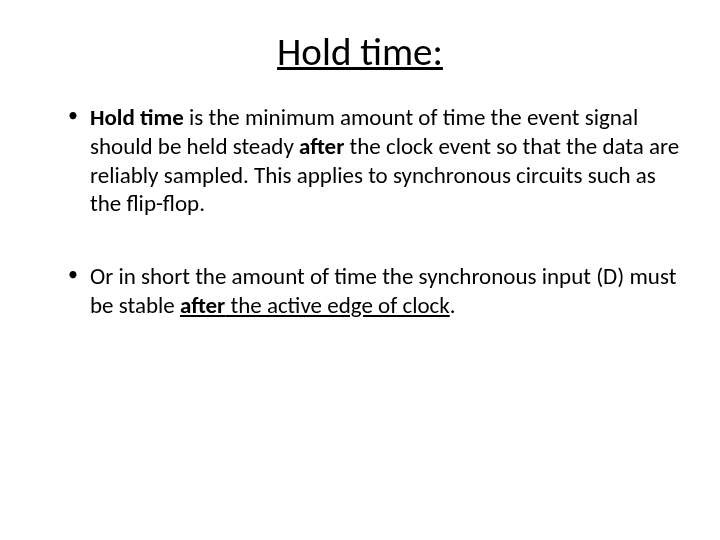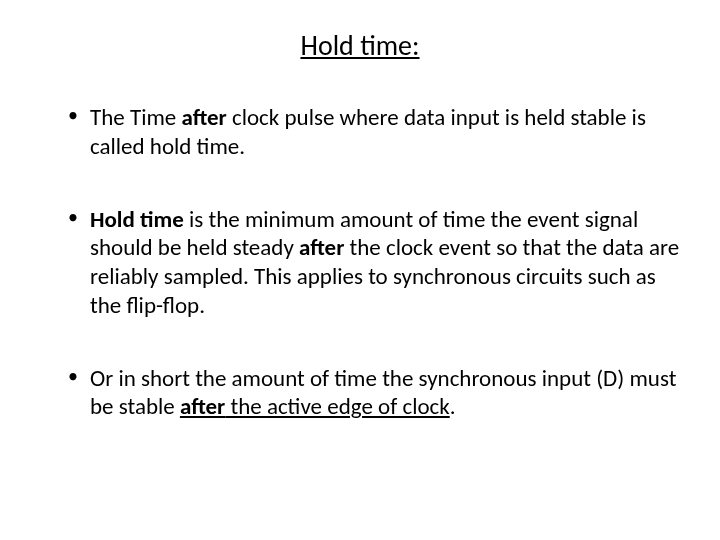--- a/index.html
+++ b/index.html
@@ -6,23 +6,23 @@
     body {
       width: 720px;
       height: 540px;
       background: #ffffff;
       font-family: Calibri, Arial, sans-serif;
       color: #000000;
       padding: 28px 40px 40px 40px;
     }
     .title {
       text-align: center;
-      font-size: 28px;
+      font-size: 39px;
       text-decoration: underline;
-      margin-bottom: 40px;
+      margin-bottom: 28px;
       font-weight: normal;
     }
     ul {
       list-style: none;
       padding-left: 28px;
     }
     li {
       position: relative;
       font-size: 23px;
       line-height: 1.25;
@@ -41,21 +41,18 @@
     .u { text-decoration: underline; }
     .bu { font-weight: bold; text-decoration: underline; }
   </style>
 </head>
 <body>
 
 <h1 class="title">Hold time:</h1>
 
 <ul>
   <li>
-    <span>The Time </span><span class="b">after</span><span> clock pulse where data input is held stable is called hold time.</span>
-  </li>
-  <li>
     <span class="b">Hold time</span><span> is the minimum amount of time the event signal should be held steady </span><span class="b">after</span><span> the clock event so that the data are reliably sampled. This applies to synchronous circuits such as the flip-flop.</span>
   </li>
   <li>
     <span>Or in short  the amount of time the synchronous input (D) must be stable </span><span class="bu">after</span><span class="u"> the active edge of clock</span><span>.</span>
   </li>
 </ul>
 
 </body></html>

